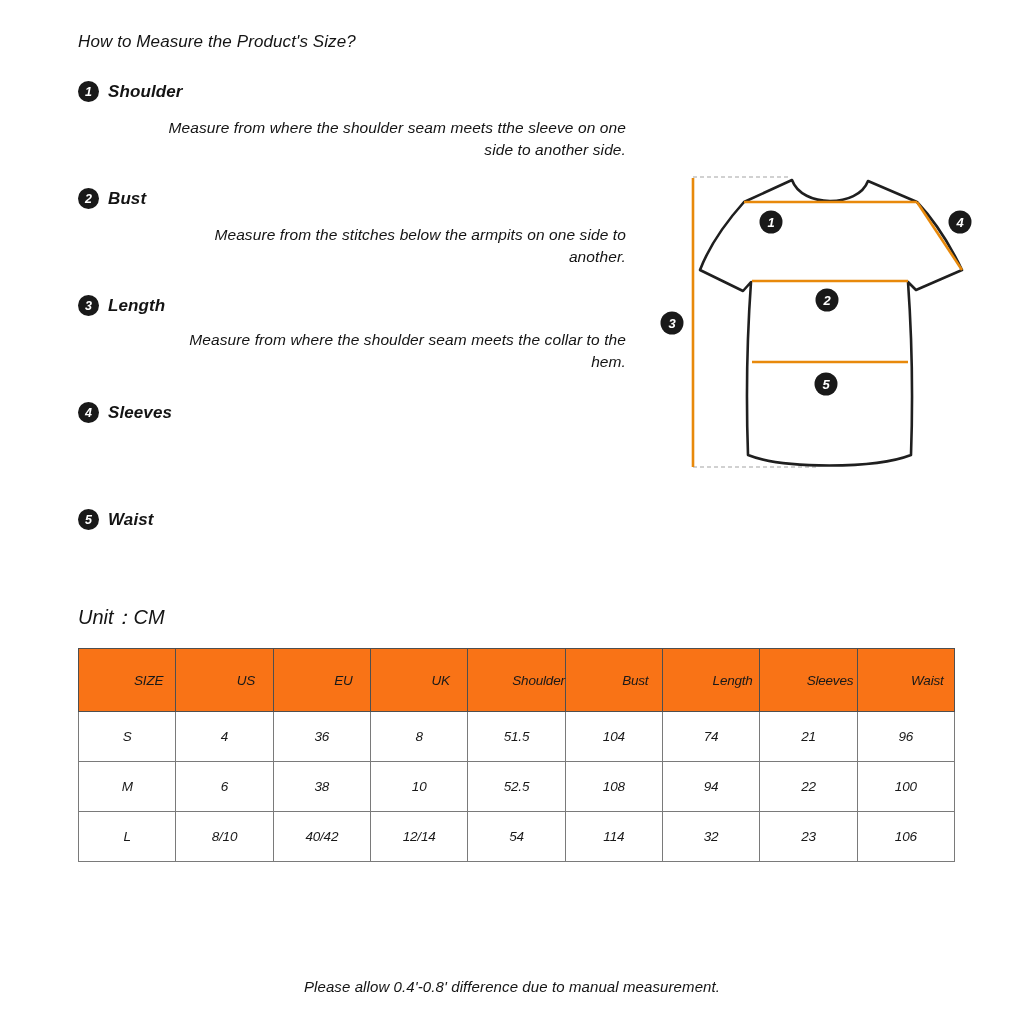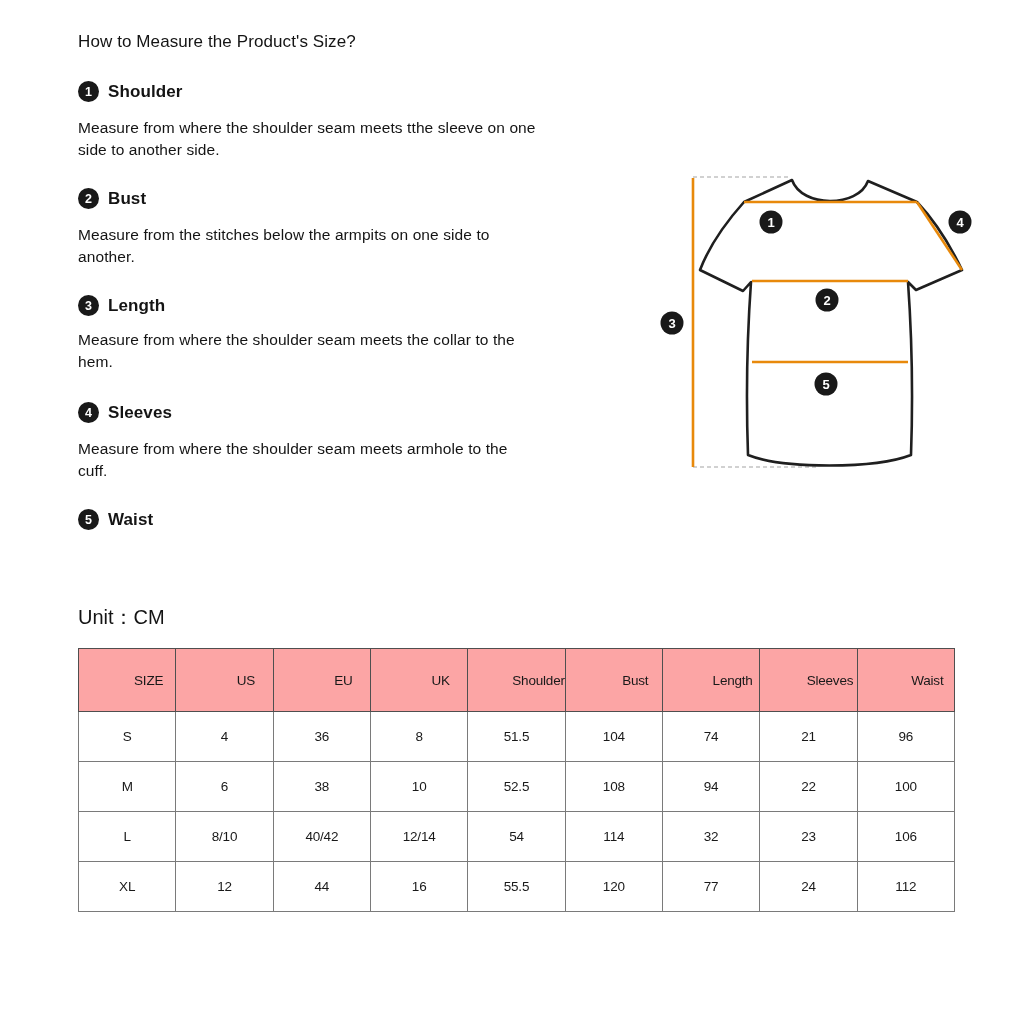--- a/index.html
+++ b/index.html
@@ -1,37 +1,37 @@
 <!DOCTYPE html>
 <html><head>
 <meta charset="utf-8">
 <style>
   html,body{margin:0;padding:0;background:#fff;}
   .page{
     position:relative;width:1024px;height:1024px;background:#ffffff;
-    font-family:"Liberation Sans",sans-serif;color:#141414;overflow:hidden;
+    font-family:"Liberation Sans",sans-serif;color:#141414;overflow:hidden;font-style:italic;
   }
   .title{position:absolute;left:78px;top:32px;font-size:17px;font-weight:400;letter-spacing:0.1px;}
   .section-head{position:absolute;left:78px;display:flex;align-items:center;gap:9px;height:21px;}
   .num-circle{
     width:21px;height:21px;border-radius:50%;background:#191919;color:#fff;
     font-size:12.5px;font-weight:700;display:flex;align-items:center;justify-content:center;flex:0 0 auto;
   }
   .section-label{font-size:17px;font-weight:700;letter-spacing:0.1px;}
   .section-desc{
     position:absolute;left:78px;width:548px;margin:0;
-    font-size:15.5px;line-height:22px;white-space:pre-line;letter-spacing:0.1px;
+    font-size:15.5px;line-height:22px;white-space:pre-line;letter-spacing:0.1px;text-align:right;
   }
   .unit{position:absolute;left:78px;top:604px;font-size:20px;font-weight:500;}
   .size-table{
     position:absolute;left:78px;top:648px;width:877px;
     border-collapse:collapse;table-layout:fixed;text-align:center;
   }
   .size-table th{
-    background:#fca5a5;height:60px;font-size:13.5px;font-weight:500;
+    background:#f97316;height:60px;font-size:13.5px;font-weight:500;
     border:1px solid #4f4f4f;color:#191919;letter-spacing:-0.2px;padding-left:44px;
   }
   .size-table td{
     background:#ffffff;height:47px;font-size:13.5px;font-weight:400;
     border:1px solid #7a7a7a;color:#191919;letter-spacing:-0.2px;
   }
   .footer-note{position:absolute;left:0;top:978px;width:100%;text-align:center;font-size:15px;letter-spacing:0.1px;}
   .diagram{position:absolute;left:650px;top:158px;}
   .marker-num{font-family:"Liberation Sans",sans-serif;font-size:13px;font-weight:700;}
 </style>
@@ -60,22 +60,20 @@
     <span class="num-circle">3</span>
     <span class="section-label">Length</span>
   </div>
   <p class="section-desc" style="top:329px">Measure from where the shoulder seam meets the collar to the
 hem.</p>
 
   <div class="section-head" style="top:402px">
     <span class="num-circle">4</span>
     <span class="section-label">Sleeves</span>
   </div>
-  <p class="section-desc" style="top:438px">Measure from where the shoulder seam meets armhole to the
-cuff.</p>
 
   <div class="section-head" style="top:509px">
     <span class="num-circle">5</span>
     <span class="section-label">Waist</span>
   </div>
 
   <svg class="diagram" width="372" height="332" viewBox="0 0 372 332" xmlns="http://www.w3.org/2000/svg">
 
     <line x1="43" y1="19" x2="141" y2="19" stroke-width="1.6" stroke-dasharray="4 3" stroke="#C2C2C2"></line>
     <line x1="43" y1="309" x2="168" y2="309" stroke-width="1.6" stroke-dasharray="4 3" stroke="#C2C2C2"></line>
@@ -166,28 +164,18 @@
         <td>L</td>
         <td>8/10</td>
         <td>40/42</td>
         <td>12/14</td>
         <td>54</td>
         <td>114</td>
         <td>32</td>
         <td>23</td>
         <td>106</td>
       </tr>
-      <tr>
-        <td>XL</td>
-        <td>12</td>
-        <td>44</td>
-        <td>16</td>
-        <td>55.5</td>
-        <td>120</td>
-        <td>77</td>
-        <td>24</td>
-        <td>112</td>
-      </tr>
     </tbody>
   </table>
 
+  <div class="footer-note">Please allow 0.4'-0.8' difference due to manual measurement.</div>
 
 </div>
 
 </body></html>

